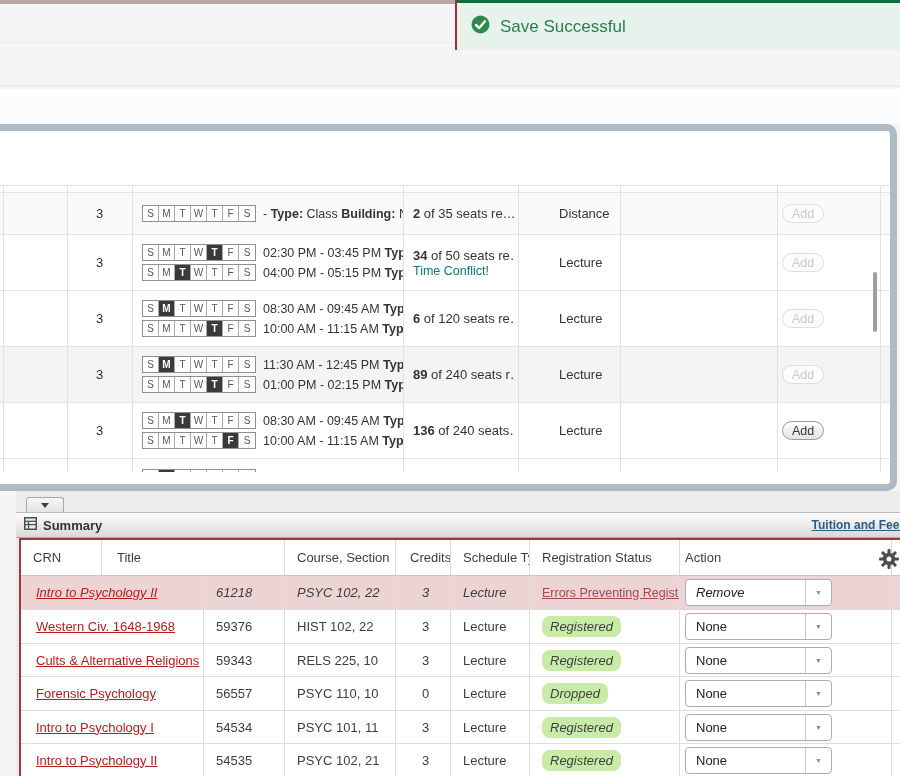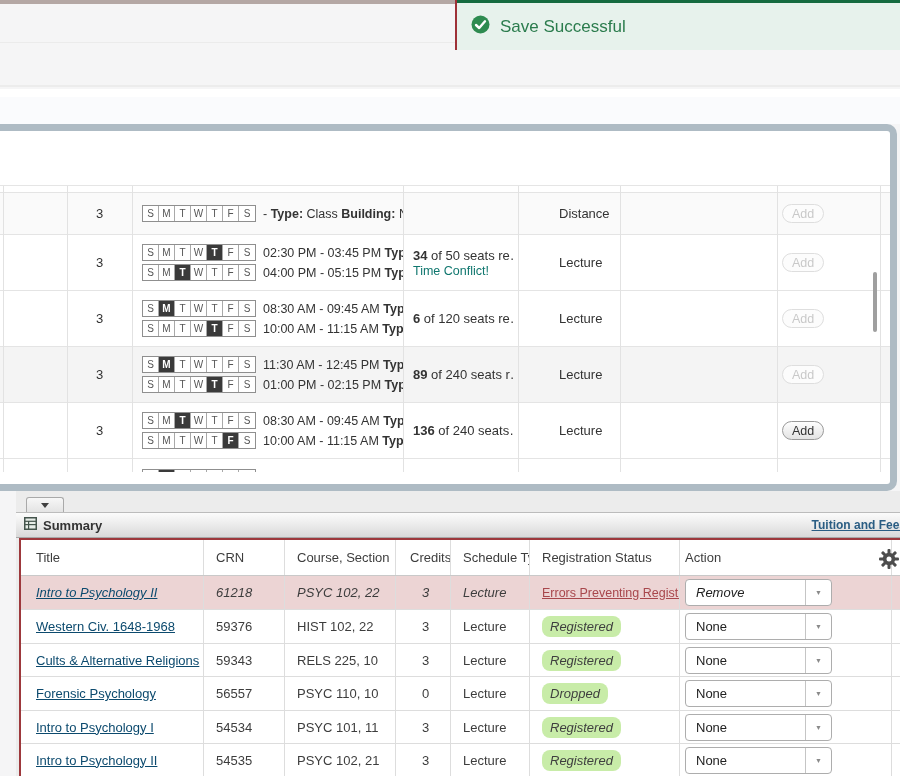--- a/index.html
+++ b/index.html
@@ -95,21 +95,21 @@
   .scell.head { color:#3d3d3d; font-style:normal; }
   .c0 { width:183px; padding-left:15px; }
   .c1 { width:81px; }
   .c2 { width:111px; }
   .c3 { width:55px; padding-left:14px; }
   .c3.credval { padding-left:26px; }
   .c4 { width:79px; }
   .c5 { width:150px; }
   .c6 { width:212px; padding-left:5px; }
   .c7 { width:13px; border-right:0; padding-left:0; }
-  .title-link { color:#0c4a6e; text-decoration:underline; cursor:pointer; }
+  .title-link { color:#b91c1c; text-decoration:underline; cursor:pointer; }
   .status-error { color:#a8474c; text-decoration:underline; cursor:pointer; font-style:normal; font-size:12.5px; }
   .pill { display:inline-block; background:#c8eca8; border-radius:8px; padding:3px 8px; font-style:italic; color:#3f3f3f; font-size:13px; }
   .combo { position:relative; width:147px; height:27px; background:#fff; border:1px solid #adadad; border-radius:4px; display:flex; align-items:center; cursor:pointer; }
   .combo-value { padding-left:10px; font-size:13px; color:#222; flex:1; font-style:normal; }
   .sum-row.error .combo-value { font-style:italic; }
   .combo-arrow { width:26px; height:100%; border-left:1px solid #c5c5c5; display:flex; align-items:center; justify-content:center; font-size:7px; color:#8a8a8a; font-style:normal; }
   .gear { position:absolute; left:879px; top:549px; z-index:20; }
 </style>
 </head>
 <body>
@@ -156,20 +156,23 @@
                   <div class="day">S</div>
                   <div class="day">M</div>
                   <div class="day">T</div>
                   <div class="day">W</div>
                   <div class="day">T</div>
                   <div class="day">F</div>
                   <div class="day">S</div>
                 </div>
                 <div class="meet-text">- <b>Type:</b> Class  <b>Building:</b> None</div>
               </div>
+            </div>
+            <div class="cell col-seats">
+              <div><b>2</b> of 35 seats re…</div>
             </div>
             <div class="cell col-type">Distance</div>
             <div class="cell col-add">
               <button class="add-btn disabled">Add</button>
             </div>
           </div>
           <div class="res-row" style="height: 56px;">
             <div class="cell col-credits">3</div>
             <div class="cell col-meet">
               <div class="meet-line">
@@ -346,22 +349,22 @@
             <line x1="1" y1="4.3" x2="12" y2="4.3" stroke="#44544c" stroke-width="1.2"></line>
             <line x1="1" y1="7.6" x2="12" y2="7.6" stroke="#44544c" stroke-width="1.2"></line>
             <line x1="4.6" y1="4" x2="4.6" y2="12" stroke="#44544c" stroke-width="1.2"></line>
           </svg>
       </span>
       <span class="summary-title">Summary</span>
       <a class="tuition-link">Tuition and Fees</a>
     </div>
     <div class="summary-table">
       <div class="sum-head">
+          <div class="scell head c1">CRN</div>
           <div class="scell head c0">Title</div>
-          <div class="scell head c1">CRN</div>
           <div class="scell head c2">Course, Section</div>
           <div class="scell head c3">Credits</div>
           <div class="scell head c4">Schedule Type</div>
           <div class="scell head c5">Registration Status</div>
           <div class="scell head c6">Action</div>
           <div class="scell c7"></div>
         </div>
       <div>
           <div class="sum-row error">
             <div class="scell c0">

